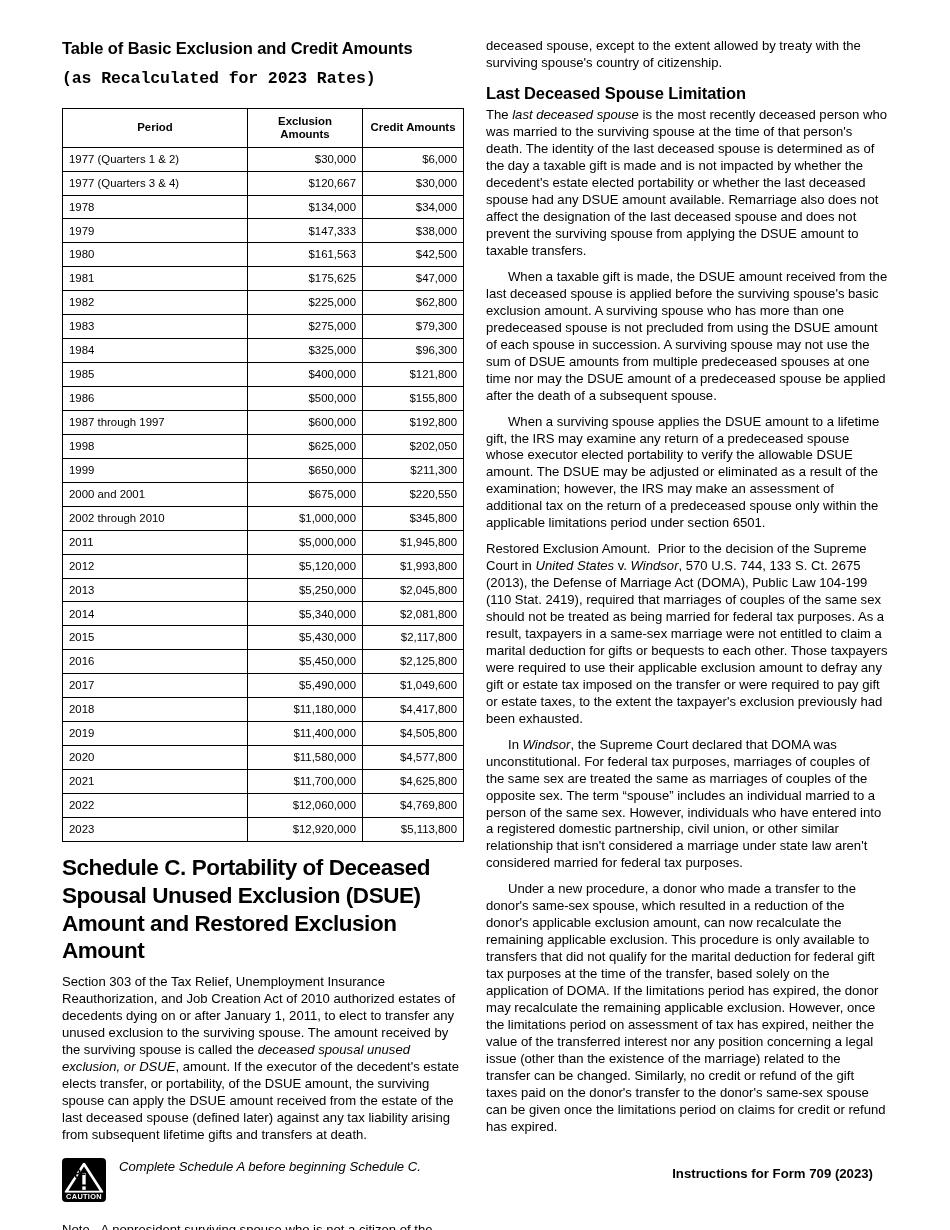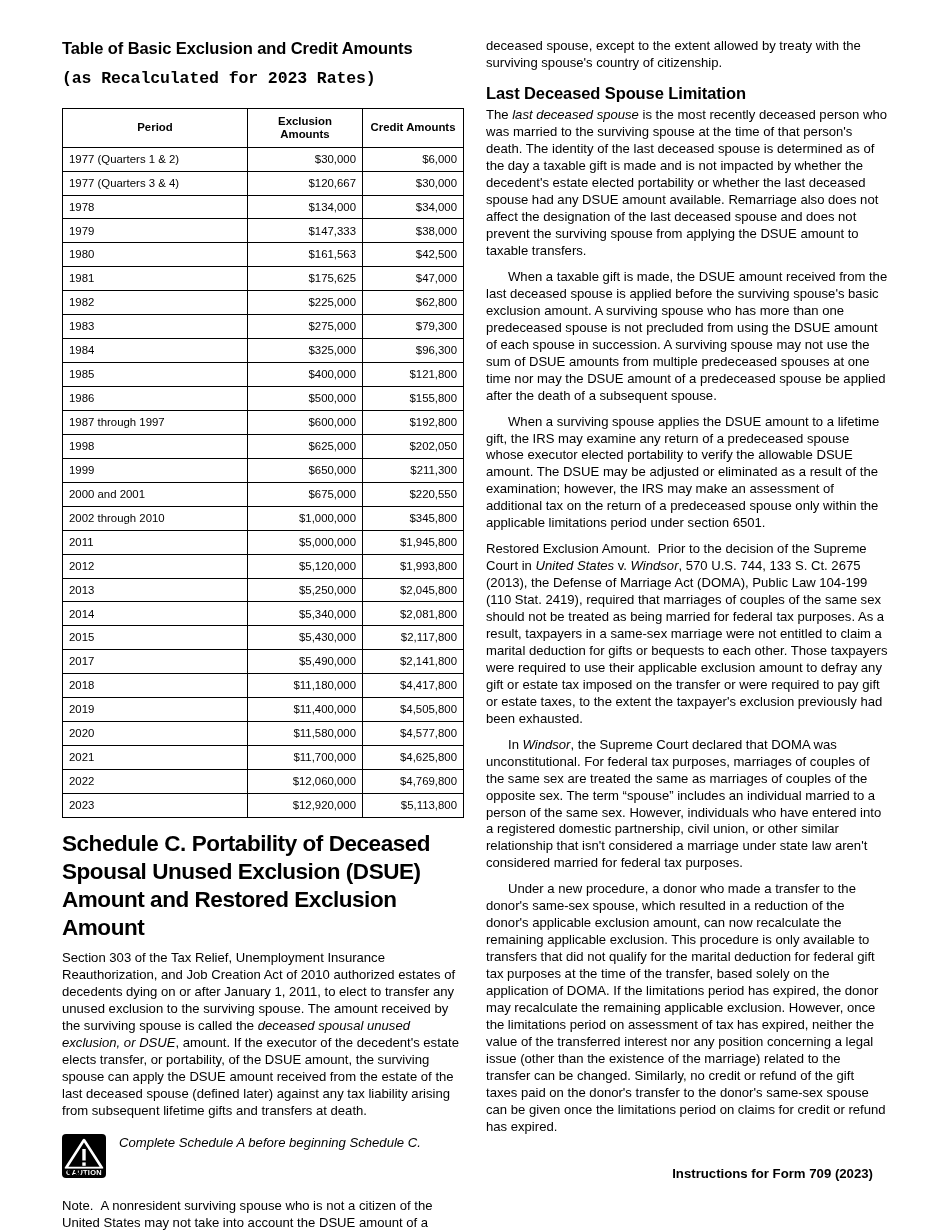--- a/index.html
+++ b/index.html
@@ -285,23 +285,28 @@
               <td class="period">2014</td>
               <td class="num">$5,340,000</td>
               <td class="num">$2,081,800</td>
             </tr>
             <tr>
               <td class="period">2015</td>
               <td class="num">$5,430,000</td>
               <td class="num">$2,117,800</td>
             </tr>
             <tr>
+              <td class="period">2016</td>
+              <td class="num">$5,450,000</td>
+              <td class="num">$2,125,800</td>
+            </tr>
+            <tr>
               <td class="period">2017</td>
               <td class="num">$5,490,000</td>
-              <td class="num">$2,141,800</td>
+              <td class="num">$1,049,600</td>
             </tr>
             <tr>
               <td class="period">2018</td>
               <td class="num">$11,180,000</td>
               <td class="num">$4,417,800</td>
             </tr>
             <tr>
               <td class="period">2019</td>
               <td class="num">$11,400,000</td>
               <td class="num">$4,505,800</td>

